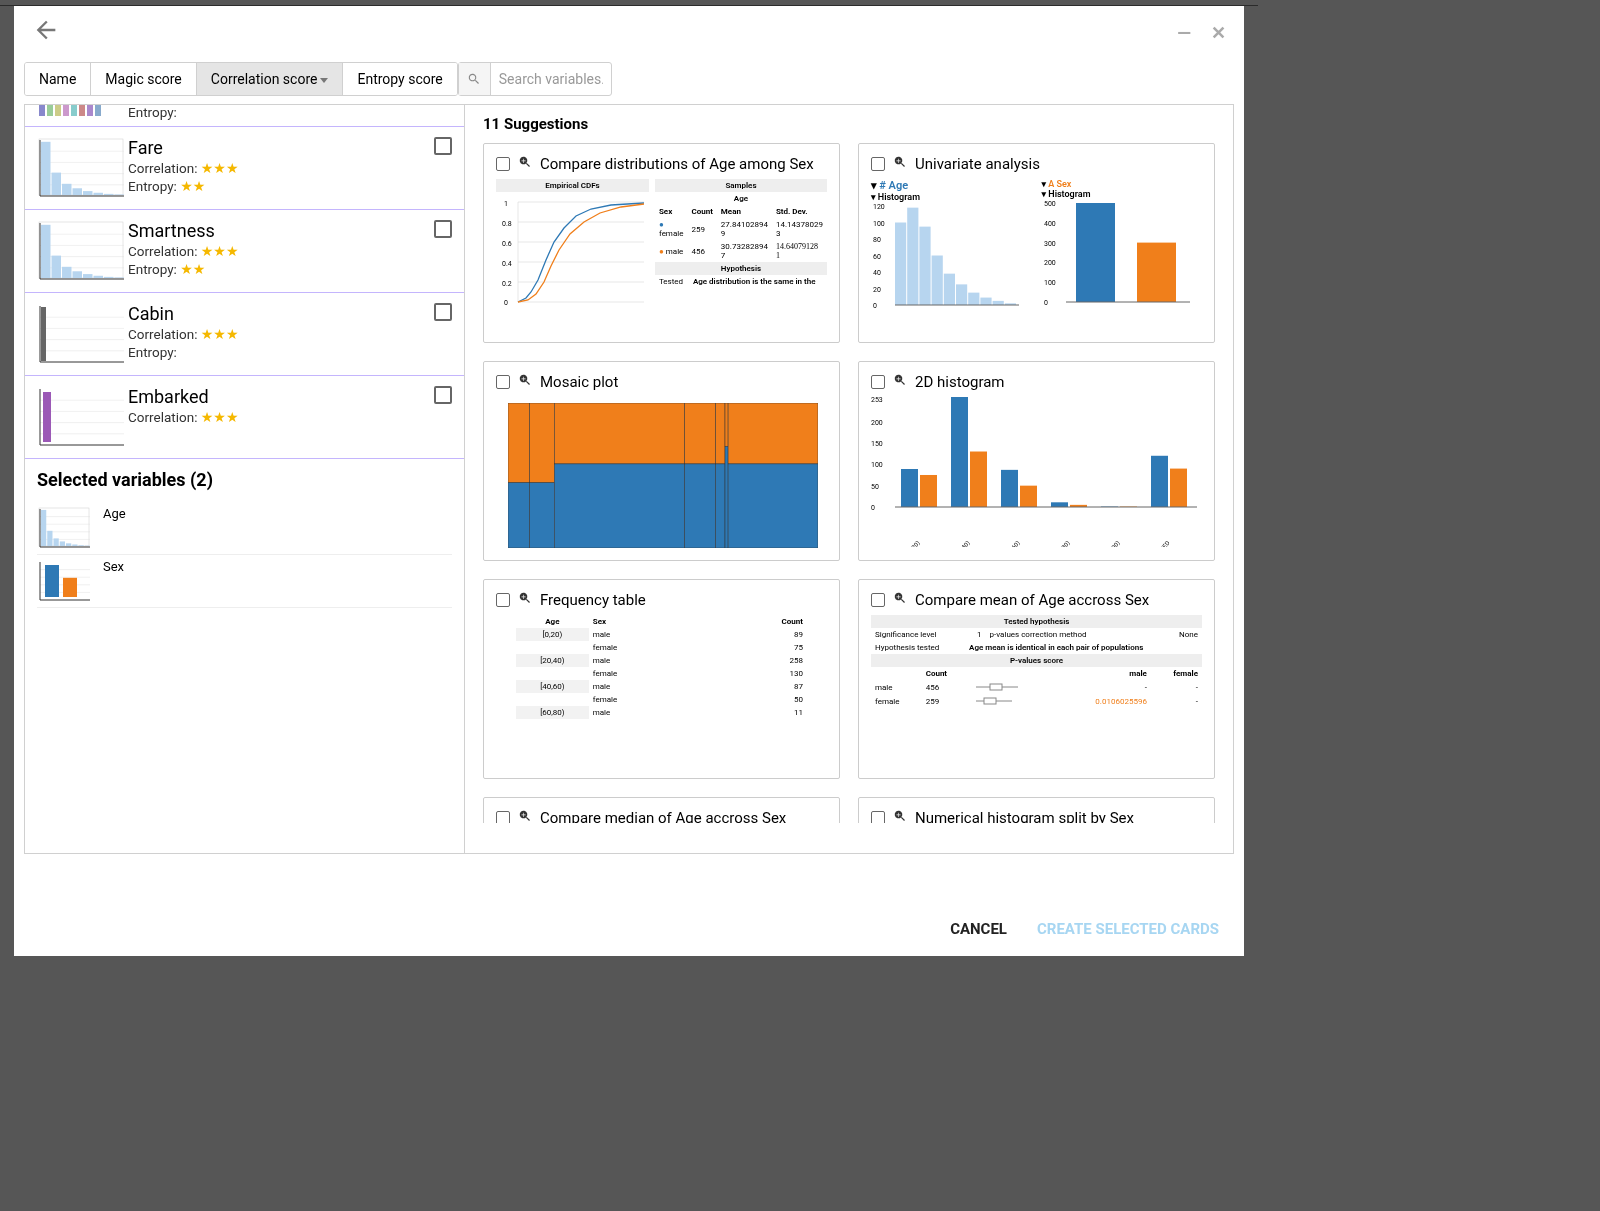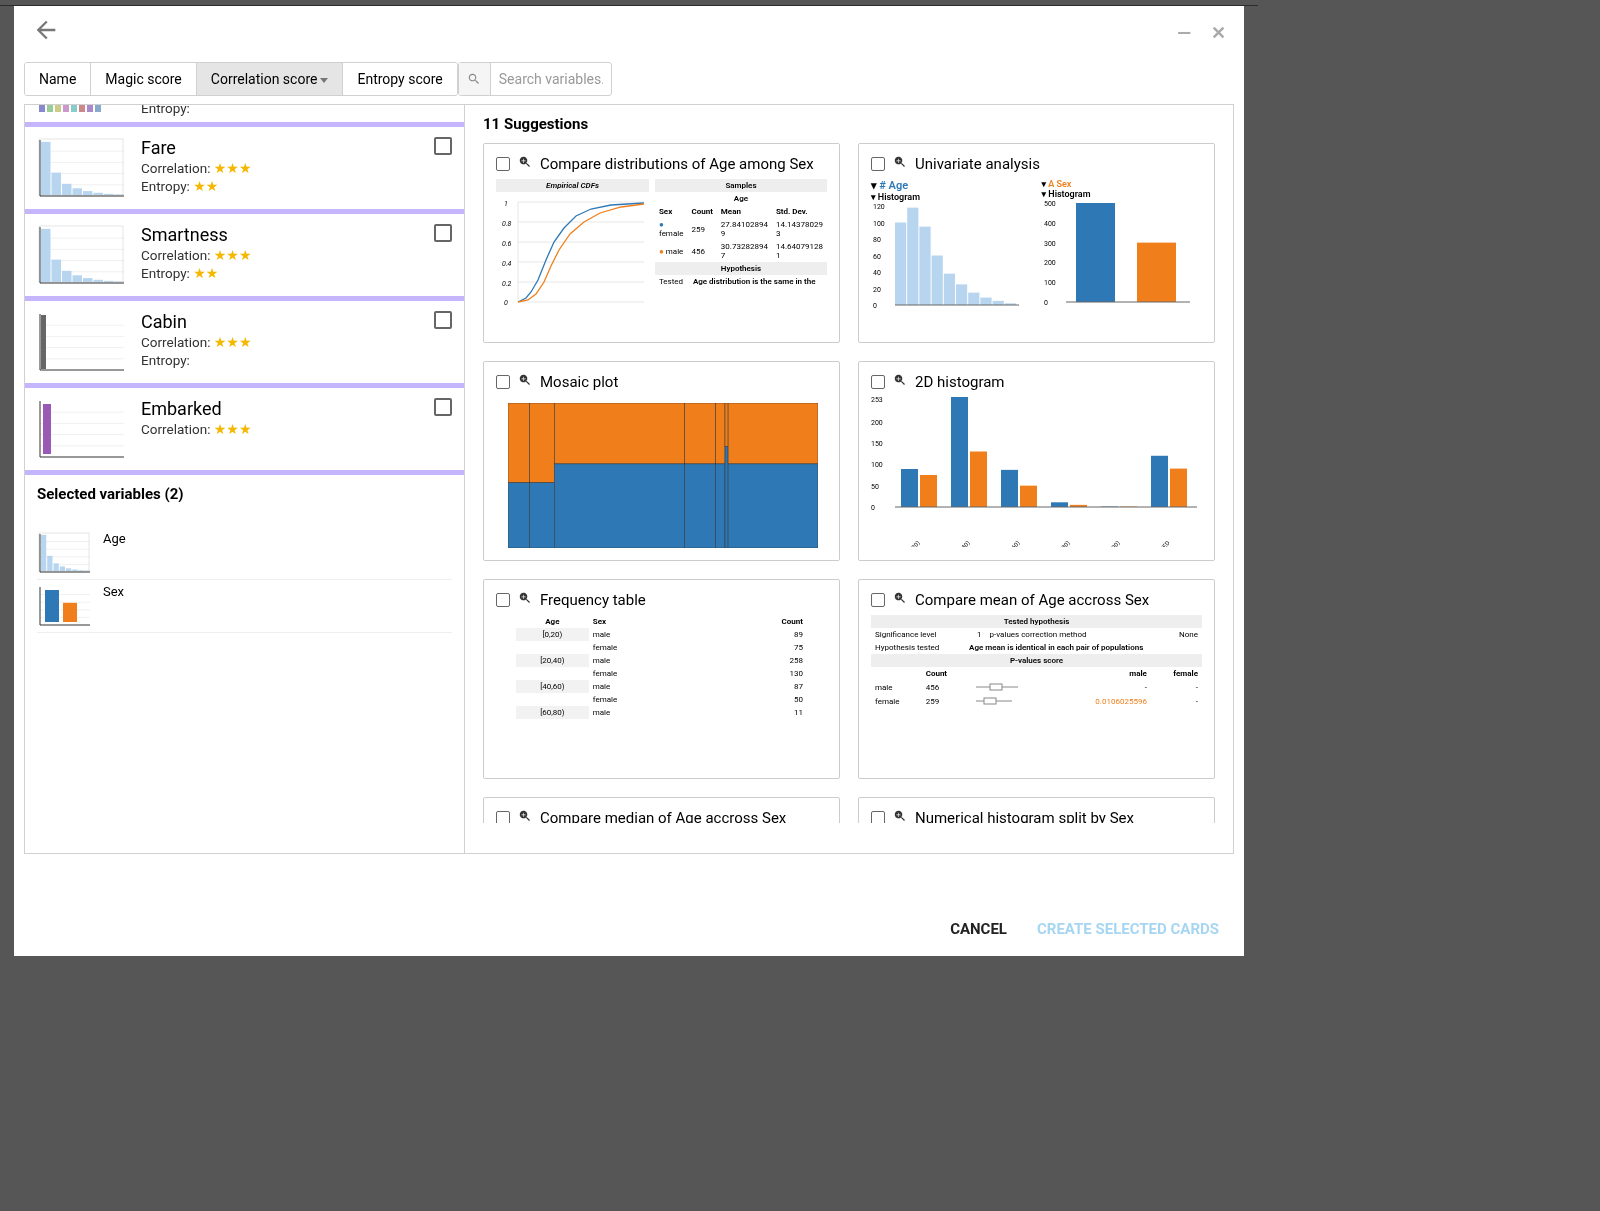--- a/index.html
+++ b/index.html
@@ -16,29 +16,29 @@
   .segmented div:last-child{border-right:none;}
   .segmented div.active { background:#e5e5e5;}
   .caret-down { display:inline-block; width:0;height:0;border-left:4px solid transparent;border-right:4px solid transparent;border-top:5px solid #777; margin-left:3px; vertical-align:middle;}
   .searchbox { display:flex; align-items:center; border:1px solid #d0d0d0; border-radius:3px; height:34px;}
   .searchbox .icon-cell { width:32px; display:flex; align-items:center; justify-content:center; background:#f5f5f5; height:100%; border-right:1px solid #d0d0d0;}
   .searchbox input { border:none; outline:none; padding:0 8px; font-size:14px; width:120px; color:#333;}
   .searchbox input::placeholder{color:#999;}
   .content { display:flex; border:1px solid #d0d0d0; margin: 8px 10px 0 10px; height: 750px; }
   .left-pane { width: 440px; border-right:1px solid #d0d0d0; overflow:hidden; position:relative;}
   .right-pane { flex:1; overflow:hidden; padding: 10px 18px;}
-  .var-item { display:flex; padding: 10px 12px; border-bottom:5px solid #c4b5fd; gap: 14px; align-items:flex-start;justify-content:space-between;}
+  .var-item { display:flex; padding: 10px 12px; border-bottom:1px solid #c4b5fd; gap: 1px; align-items:flex-start;justify-content:space-between;}
   .var-thumb { width: 90px; height: 62px; flex-shrink:0;}
   .var-info { flex:1;}
   .var-info h3 { font-size:18px; font-weight:400; margin-bottom:2px;}
   .var-info .stat { font-size:13.5px; color:#333; margin-top:2px;}
   .star { color:#f5b800; font-size:14px;}
   .checkbox { width:18px;height:18px; border:2px solid #666; border-radius:2px; flex-shrink:0; cursor:pointer;}
   .selected-vars { padding: 10px 12px;}
-  .selected-vars h4 { font-size:15px; font-weight:700; margin-bottom:24px;}
+  .selected-vars h4 { font-size:18px; font-weight:700; margin-bottom:12px;}
   .sel-item { display:flex; gap:10px; align-items:flex-start; padding:4px 0; border-bottom:1px solid #eee;}
   .sel-item .thumb { width:56px; height:44px;}
   .sel-item .name { font-size:13px;}
   .suggestions-header { font-size:15px; font-weight:700; margin-bottom:10px;}
   .cards-grid { display:grid; grid-template-columns: 1fr 1fr; gap: 18px; height: 680px; overflow:hidden;}
   .card { border:1px solid #ccc; border-radius:2px; padding:10px 12px; height: 200px; overflow:hidden; position:relative;}
   .card-head { display:flex; align-items:center; gap:8px; margin-bottom:6px;}
   .card-head .checkbox{width:14px;height:14px;border-width:1.5px;}
   .card-title { font-size:15px;}
   .zoom-icon svg{width:14px;height:14px;fill:#333;cursor:pointer;}
@@ -256,21 +256,21 @@
 
         <div class="card">
           <div class="card-head">
             <div class="checkbox"></div>
             <span class="zoom-icon"><svg viewBox="0 0 24 24">
                   <path d="M15.5 14h-.8l-.3-.3a6.5 6.5 0 10-.7.7l.3.3v.8l5 5 1.5-1.5-5-5zM6 9.5h3v-3h1v3h3v1h-3v3h-1v-3H6z"></path>
                 </svg></span>
             <span class="card-title">Compare distributions of Age among Sex</span>
           </div>
           <div class="card-body" style="display:flex;gap:6px;">
-            <div style="flex:1;font-style:italic;">
+            <div style="flex:1;">
               <div class="hypo-head">Empirical CDFs</div>
               <svg width="150" height="120">
                 <g stroke="#ccc" stroke-width="0.5">
                   <line x1="22" y1="10" x2="22" y2="110"></line>
                     <line x1="22" y1="110" x2="148" y2="110"></line>
                   <line x1="22" y1="90" x2="148" y2="90"></line>
                     <line x1="22" y1="70" x2="148" y2="70"></line>
                   <line x1="22" y1="50" x2="148" y2="50"></line>
                     <line x1="22" y1="30" x2="148" y2="30"></line>
                     <line x1="22" y1="10" x2="148" y2="10"></line>
@@ -302,21 +302,21 @@
                       <td style="white-space:pre;">27.84102894
 9</td>
                       <td style="white-space:pre;">14.14378029
 3</td>
                     </tr>
                 <tr>
                       <td><span style="color:#f07f1b;">●</span> <span>male</span></td>
                       <td>456</td>
                       <td style="white-space:pre;">30.73282894
 7</td>
-                      <td style="white-space:pre;">14.64079128
+                      <td style="white-space:pre;font-family:Liberation Serif, serif;">14.64079128
 1</td>
                     </tr>
               </tbody>
                 </table>
               <div class="hypo-head">Hypothesis</div>
               <table class="tiny-table">
                   <tbody>
                     <tr>
                       <td>Tested</td>
                       <td style="font-weight:600;">Age distribution is the same in the</td>

